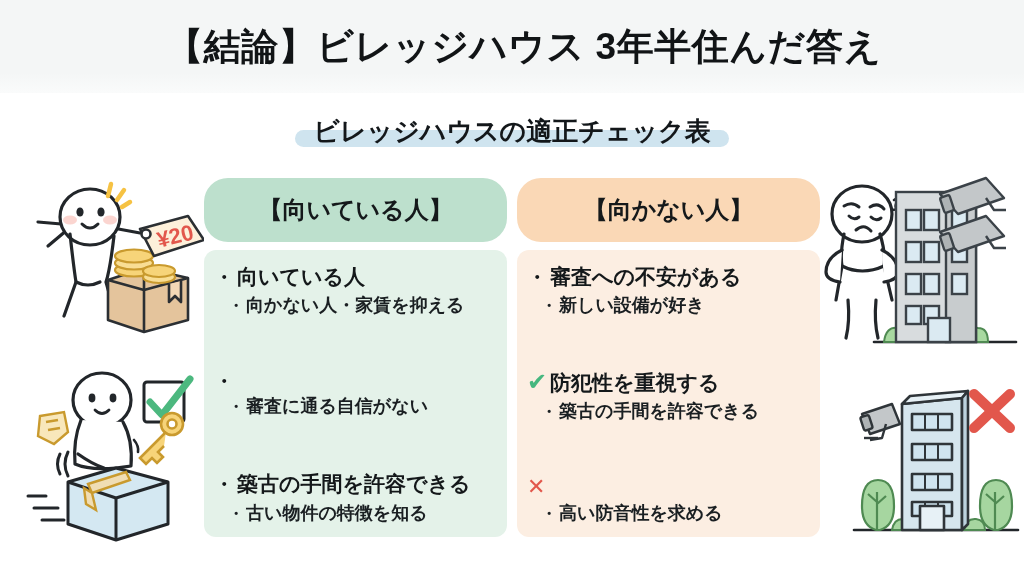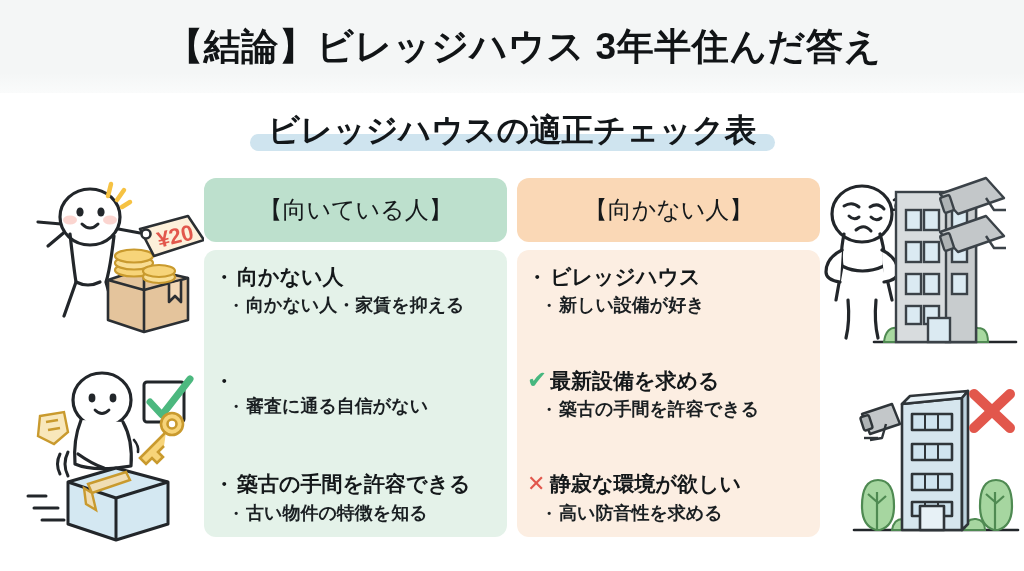--- a/index.html
+++ b/index.html
@@ -57,21 +57,21 @@
     right: 0;
     bottom: 2px;
     height: 17px;
     background: #cfe4ef;
     border-radius: 9px;
     z-index: 0;
   }
   .subtitle-text {
     position: relative;
     z-index: 1;
-    font-size: 32px;
+    font-size: 26px;
     font-weight: 700;
     color: #13171a;
     white-space: nowrap;
   }
 
   
   .table-area {
     position: absolute;
     left: 0; top: 178px;
     width: 1024px;
@@ -80,26 +80,26 @@
   .col {
     position: absolute;
     top: 0;
     width: 303px;
   }
   .col-left  { left: 204px; }
   .col-right { left: 517px; }
 
   .col-head {
     height: 64px;
-    border-radius: 12px;
+    border-radius: 24px;
     display: flex;
     align-items: center;
     justify-content: center;
     font-size: 24px;
-    font-weight: 400;
+    font-weight: 700;
     color: #15191b;
     white-space: nowrap;
   }
   .head-green  { background: #bde0cd; }
   .head-orange { background: #fad8b6; }
 
   .col-body {
     margin-top: 8px;
     height: 287px;
     border-radius: 12px;
@@ -166,21 +166,21 @@
 
 <div class="table-area">
 
   <div class="col col-left">
     <div class="col-head head-green">【向いている人】</div>
     <div class="col-body body-green">
 
       <div class="entry">
         <div class="entry-main">
           <span class="mk mk-dot">・</span>
-          <span>向かない人</span>
+          <span>向いている人</span>
         </div>
         <div class="entry-sub">
           <span class="mk mk-sub-dot">・</span>
           <span>向かない人・家賃を抑える</span>
         </div>
       </div>
 
       <div class="entry">
         <div class="entry-main">
           <span class="mk mk-dot">・</span>
@@ -205,43 +205,42 @@
     </div>
   </div>
 
   <div class="col col-right">
     <div class="col-head head-orange">【向かない人】</div>
     <div class="col-body body-orange">
 
       <div class="entry">
         <div class="entry-main">
           <span class="mk mk-dot">・</span>
-          <span>ビレッジハウス</span>
+          <span>審査への不安がある</span>
         </div>
         <div class="entry-sub">
           <span class="mk mk-sub-dot">・</span>
           <span>新しい設備が好き</span>
         </div>
       </div>
 
       <div class="entry">
         <div class="entry-main">
           <span class="mk mk-check">✔</span>
-          <span>最新設備を求める</span>
+          <span>防犯性を重視する</span>
         </div>
         <div class="entry-sub">
           <span class="mk mk-sub-dot">・</span>
           <span>築古の手間を許容できる</span>
         </div>
       </div>
 
       <div class="entry">
         <div class="entry-main">
           <span class="mk mk-cross">✕</span>
-          <span>静寂な環境が欲しい</span>
         </div>
         <div class="entry-sub">
           <span class="mk mk-sub-dot">・</span>
           <span>高い防音性を求める</span>
         </div>
       </div>
 
     </div>
   </div>
 </div>

